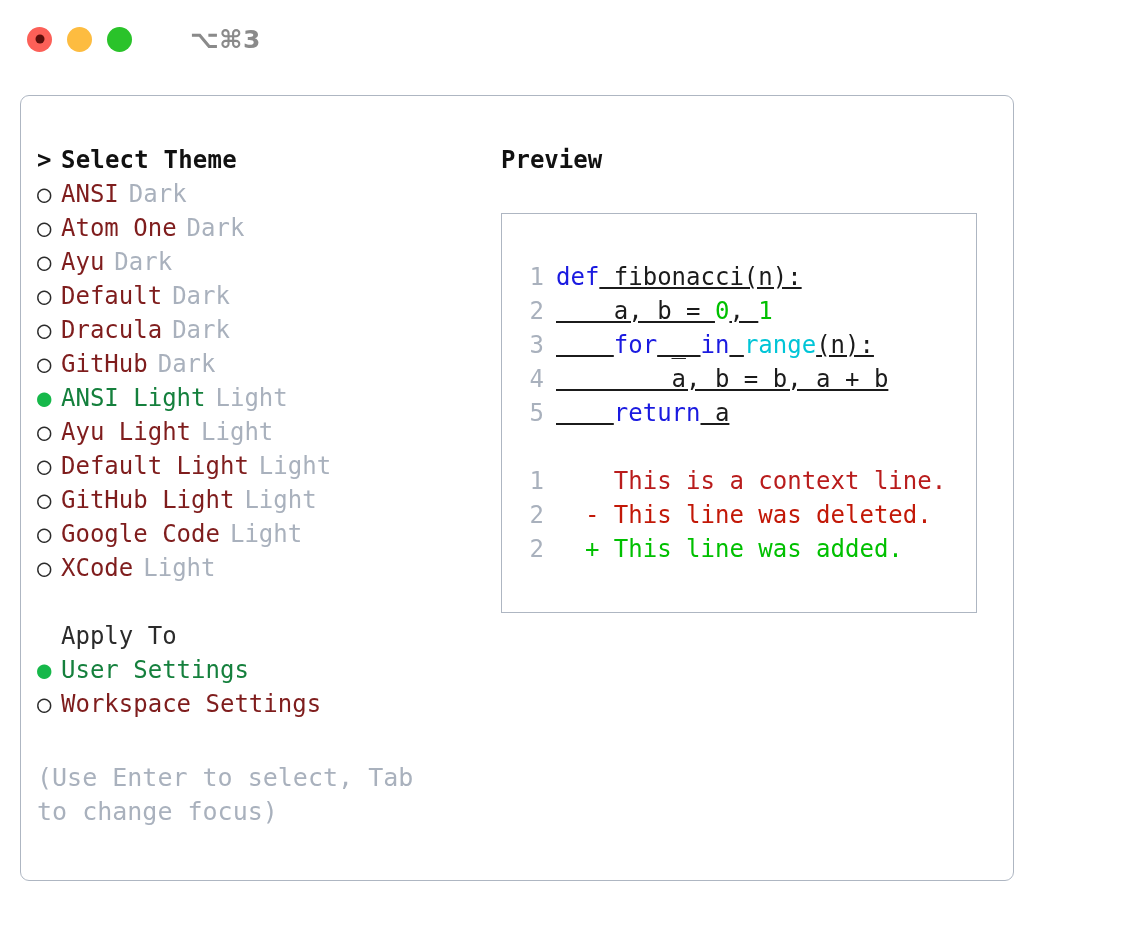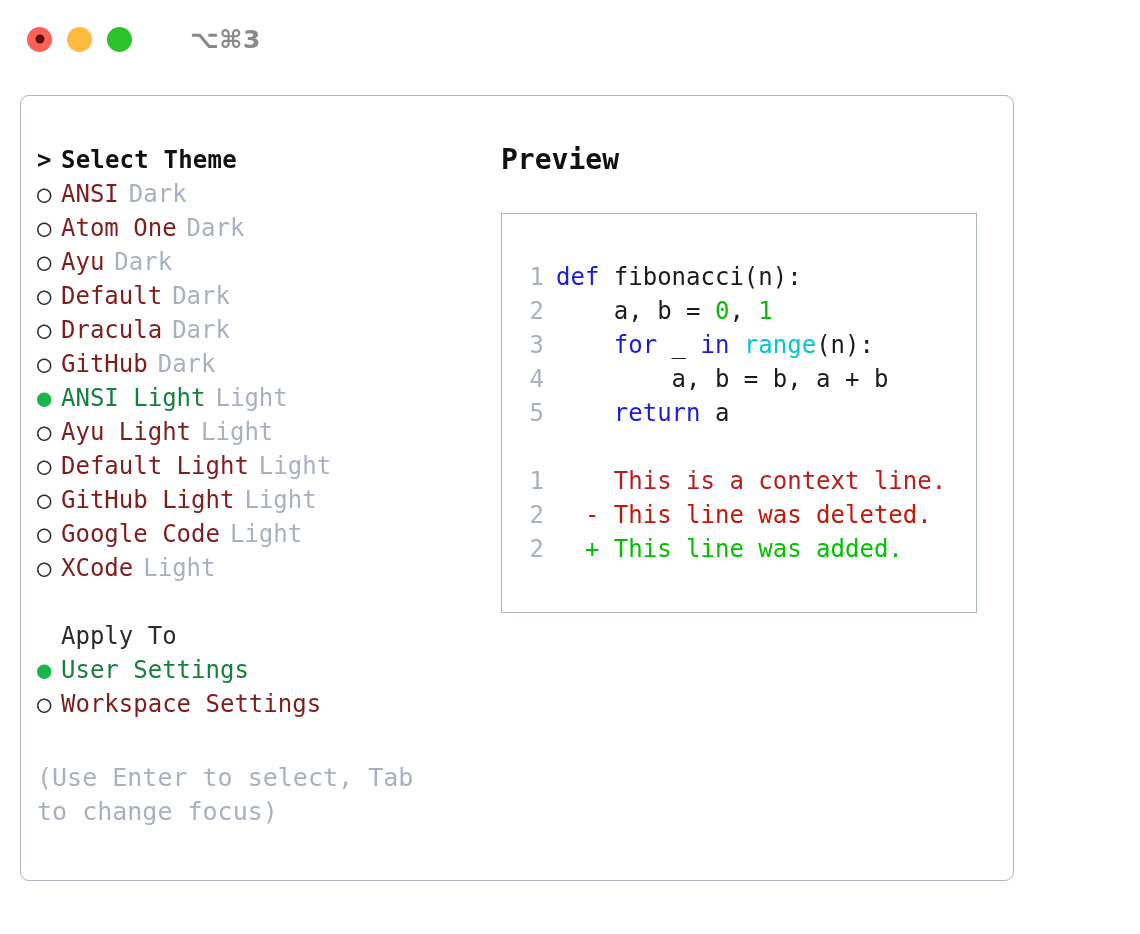--- a/index.html
+++ b/index.html
@@ -142,21 +142,21 @@
   }
 
   
   .right-col {
     position: absolute;
     left: 480px;
     top: 47px;
     width: 500px;
   }
   .preview-title {
-    font-size: 28px;
+    font-size: 24px;
     line-height: 34px;
     font-weight: 700;
     color: #111111;
   }
   .code-box {
     margin-top: 36px;
     width: 476px;
     height: 400px;
     border: 1.6px solid #aeb6c2;
     box-sizing: border-box;
@@ -178,21 +178,21 @@
     text-align: right;
     color: #a9b1bd;
     margin-right: 12px;
   }
   .code-text { color: #1b1b1b; }
   .blank-line { height: 34px; }
 
   .tok-kw   { color: #1a1ae0; }
   .tok-fn   { color: #00c5d7; }
   .tok-num  { color: #00c000; }
-  .tok-plain{ color: #1b1b1b; }
+  .tok-plain{ color: #1b1b1b; text-decoration: underline; }
   .tok-ctx  { color: #b91c1c; }
   .tok-del  { color: #c21807; }
   .tok-add  { color: #00c000; }
 </style>
 </head>
 <body>
 
 <div class="window">
 
   <div class="titlebar">

